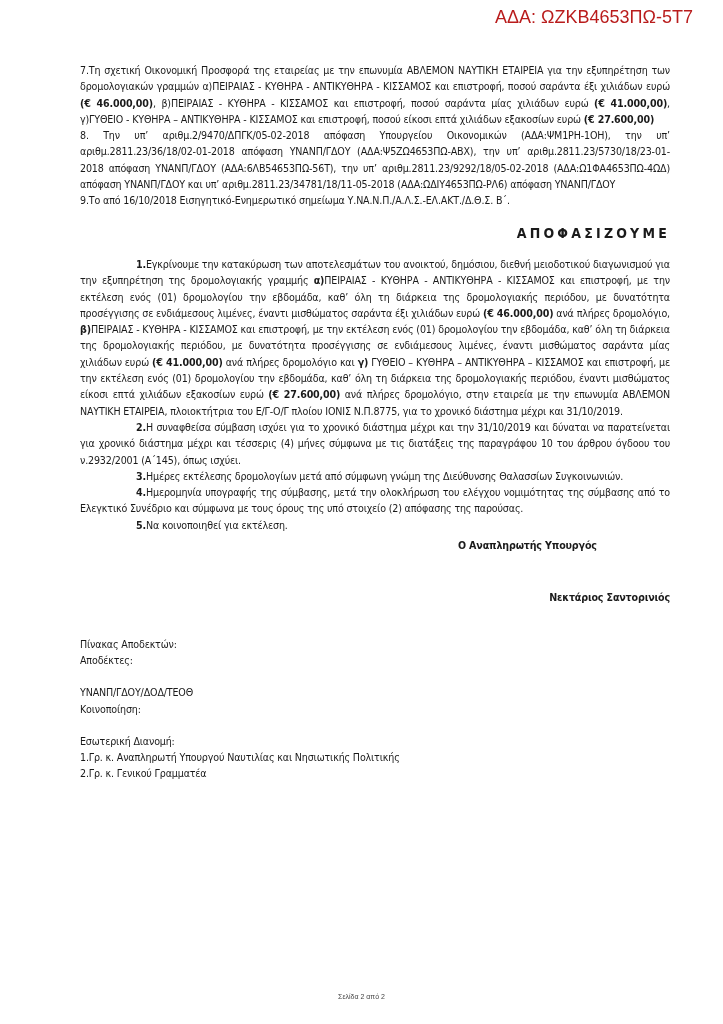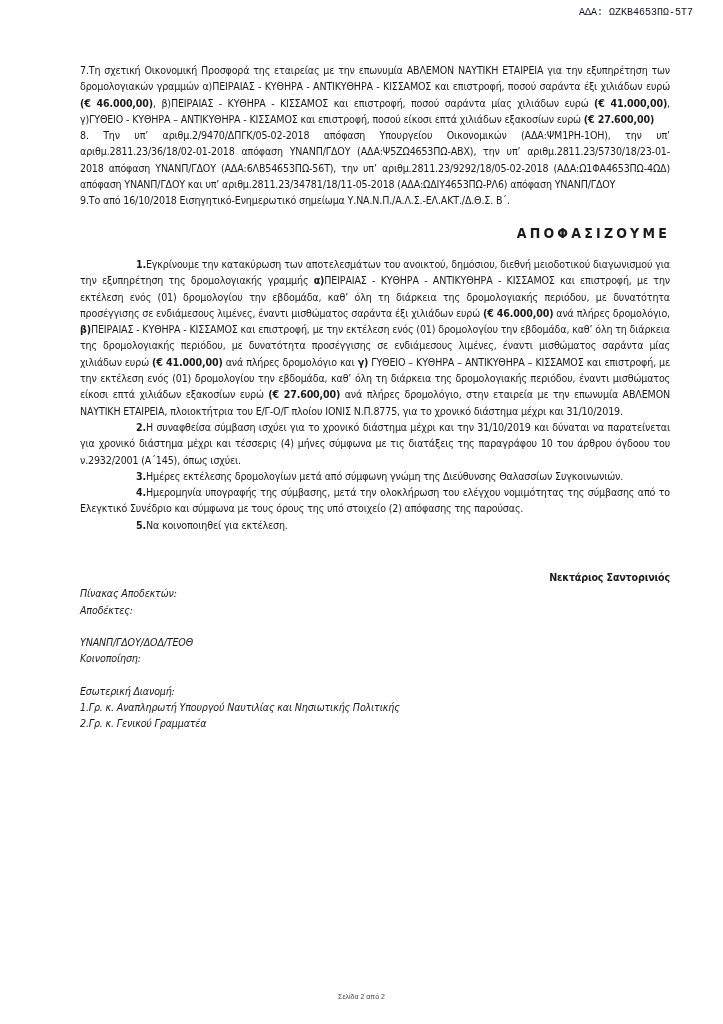--- a/index.html
+++ b/index.html
@@ -1,29 +1,29 @@
 <!DOCTYPE html>
 <html><head>
 <meta charset="utf-8">
 <style>
   html, body { margin: 0; padding: 0; background: #ffffff; }
   body { width: 723px; height: 1024px; position: relative; overflow: hidden;
          font-family: "Liberation Sans", sans-serif; color: #1a1a1a; }
-  .ada { position: absolute; top: 7px; right: 30px; font-size: 10px; font-family: Liberation Mono, monospace; color: #0f172a; }
+  .ada { position: absolute; top: 7px; right: 30px; font-size: 18px; font-family: Liberation Sans, sans-serif; color: #b91c1c; }
   .page { position: absolute; left: 80px; top: 62px; width: 590px;
           font-family: "DejaVu Sans Condensed", "Liberation Sans", sans-serif;
           font-size: 10.6px; line-height: 16.3px; letter-spacing: -0.15px; }
   .p { margin: 0; text-align: justify; }
   .ind { text-indent: 56px; }
   .title { text-align: right; font-weight: bold; letter-spacing: 3.2px; margin: 16px 0 15px 0; font-size: 14px; }
   b { font-weight: bold; }
   .sign { margin-left: 378px; font-weight: bold; }
   .sign1 { margin-top: 4px; }
   .sign2 { margin-top: 36px; margin-left: 342px; font-weight: bold; text-align: right; }
-  .recipients { font-style: italic; }
+  .recipients { margin-top: 30px; }
   .recipients .gap { height: 16px; }
   .footer { position: absolute; top: 993px; left: 0; width: 723px; text-align: center; font-size: 7px; color: #444; }
 </style>
 </head>
 <body>
 
 <div class="ada">ΑΔΑ: ΩΖΚΒ4653ΠΩ-5Τ7</div>
 
 <div class="page">
 
@@ -34,20 +34,21 @@
 
   <p class="title">ΑΠΟΦΑΣΙΖΟΥΜΕ</p>
 
   <p class="p ind"><b>1.</b><span>Εγκρίνουμε την κατακύρωση των αποτελεσμάτων του ανοικτού, δημόσιου, διεθνή μειοδοτικού διαγωνισμού για την εξυπηρέτηση της δρομολογιακής γραμμής </span><b>α)</b><span>ΠΕΙΡΑΙΑΣ - ΚΥΘΗΡΑ - ΑΝΤΙΚΥΘΗΡΑ - ΚΙΣΣΑΜΟΣ και επιστροφή, με την εκτέλεση ενός (01) δρομολογίου την εβδομάδα, καθ’ όλη  τη διάρκεια της δρομολογιακής περιόδου, με δυνατότητα προσέγγισης σε ενδιάμεσους λιμένες, έναντι μισθώματος σαράντα έξι χιλιάδων ευρώ </span><b>(€ 46.000,00)</b><span> ανά πλήρες δρομολόγιο, </span><b>β)</b><span>ΠΕΙΡΑΙΑΣ - ΚΥΘΗΡΑ - ΚΙΣΣΑΜΟΣ και επιστροφή, με την εκτέλεση ενός (01) δρομολογίου την εβδομάδα, καθ’ όλη  τη διάρκεια της δρομολογιακής περιόδου, με δυνατότητα προσέγγισης σε ενδιάμεσους λιμένες, έναντι μισθώματος σαράντα μίας χιλιάδων ευρώ </span><b>(€ 41.000,00)</b><span> ανά πλήρες δρομολόγιο και </span><b>γ)</b><span> ΓΥΘΕΙΟ – ΚΥΘΗΡΑ – ΑΝΤΙΚΥΘΗΡΑ – ΚΙΣΣΑΜΟΣ και επιστροφή, με την εκτέλεση ενός (01) δρομολογίου την εβδομάδα, καθ’ όλη  τη διάρκεια της δρομολογιακής περιόδου, έναντι μισθώματος είκοσι επτά χιλιάδων εξακοσίων ευρώ </span><b>(€ 27.600,00)</b><span> ανά πλήρες δρομολόγιο, στην εταιρεία με την επωνυμία ΑΒΛΕΜΟΝ ΝΑΥΤΙΚΗ ΕΤΑΙΡΕΙΑ, πλοιοκτήτρια του Ε/Γ-Ο/Γ πλοίου ΙΟΝΙΣ Ν.Π.8775, για το χρονικό διάστημα μέχρι και 31/10/2019.</span></p>
 
   <p class="p ind"><b>2.</b><span>Η συναφθείσα σύμβαση ισχύει για το χρονικό διάστημα μέχρι και την 31/10/2019 και δύναται να παρατείνεται για χρονικό διάστημα μέχρι και τέσσερις (4) μήνες σύμφωνα με τις διατάξεις της παραγράφου 10 του άρθρου όγδοου του ν.2932/2001 (Α΄145), όπως ισχύει.</span></p>
   <p class="p ind"><b>3.</b><span>Ημέρες εκτέλεσης δρομολογίων μετά από σύμφωνη γνώμη της Διεύθυνσης Θαλασσίων Συγκοινωνιών.</span></p>
   <p class="p ind"><b>4.</b><span>Ημερομηνία υπογραφής της σύμβασης, μετά την ολοκλήρωση του ελέγχου νομιμότητας της σύμβασης από το Ελεγκτικό Συνέδριο και σύμφωνα με τους όρους της υπό στοιχείο (2) απόφασης της παρούσας.</span></p>
   <p class="p ind"><b>5.</b><span>Να κοινοποιηθεί για εκτέλεση.</span></p>
 
+  <div class="sign sign1">Ο Αναπληρωτής Υπουργός</div>
   <div class="sign2">Νεκτάριος Σαντορινιός</div>
 
   <div class="recipients">
     <div>Πίνακας Αποδεκτών:</div>
     <div>Αποδέκτες:</div>
     <div class="gap"></div>
     <div>ΥΝΑΝΠ/ΓΔΟΥ/ΔΟΔ/ΤΕΟΘ</div>
     <div>Κοινοποίηση:</div>
     <div class="gap"></div>
     <div>Εσωτερική Διανομή:</div>

